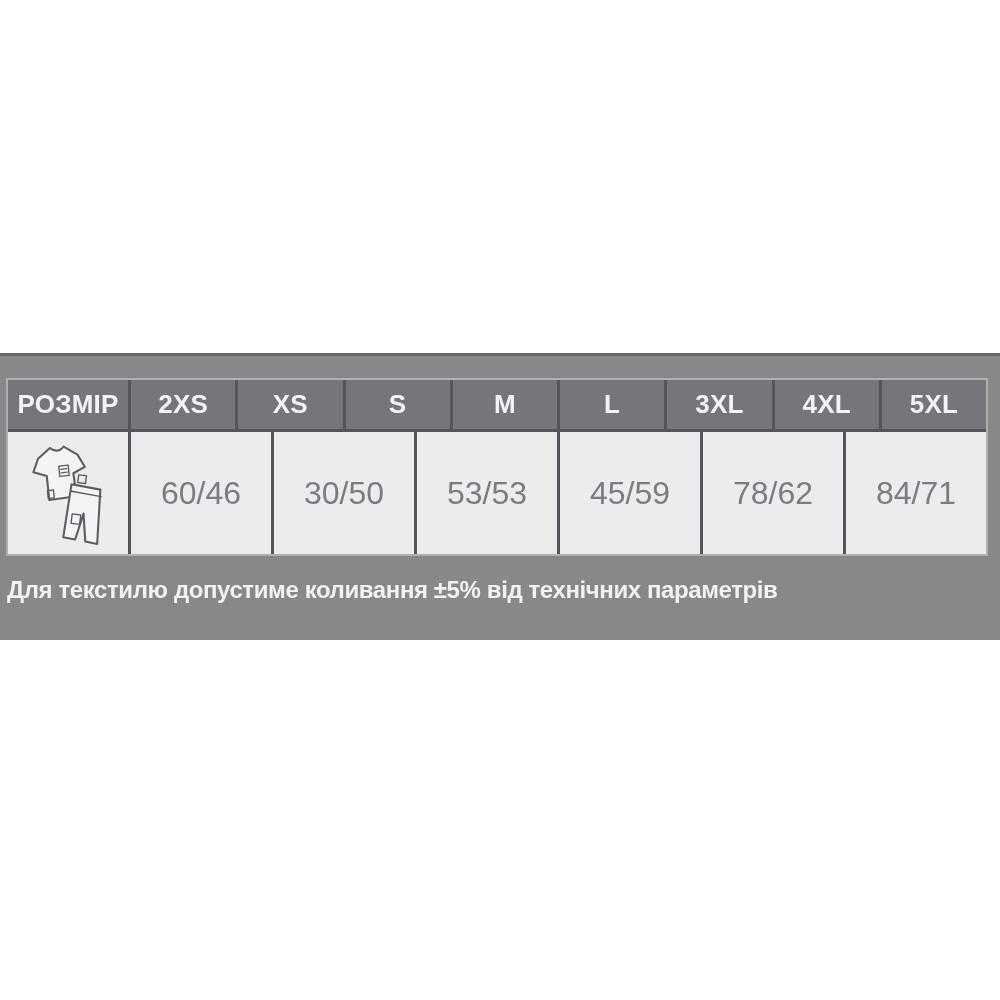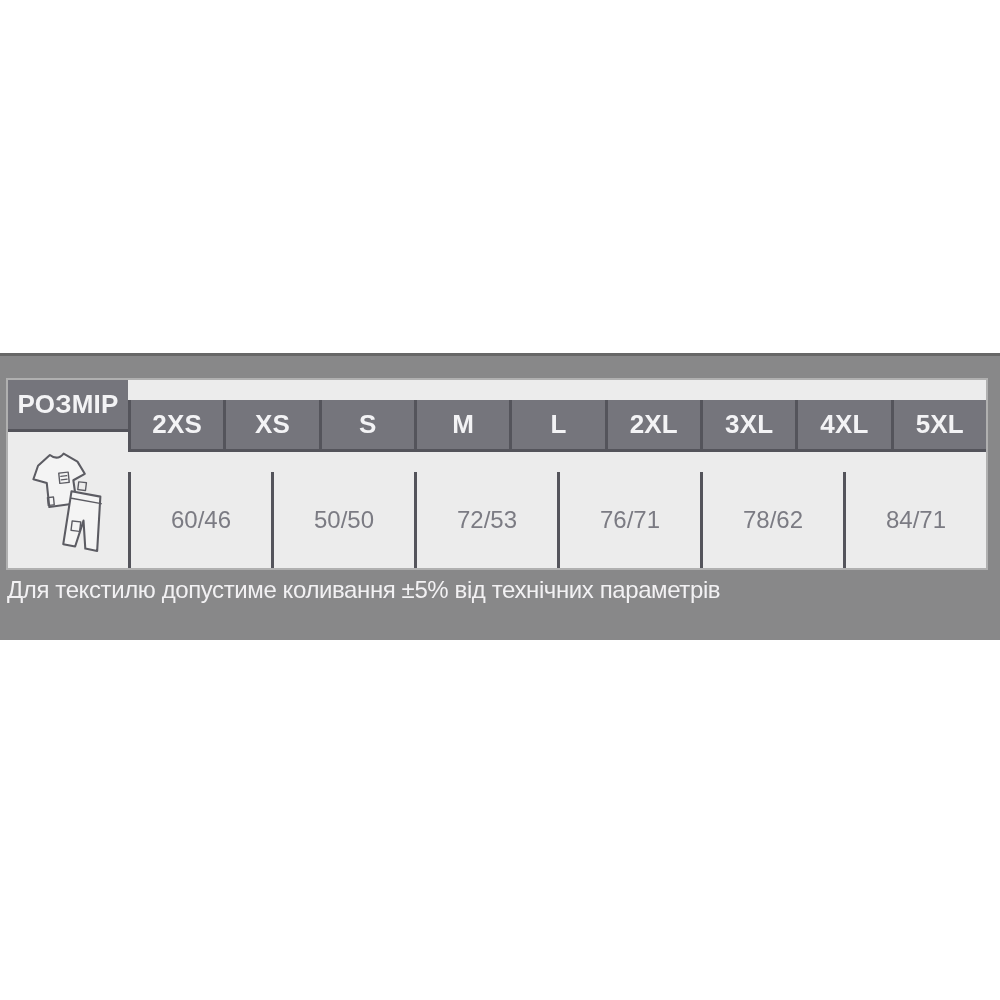--- a/index.html
+++ b/index.html
@@ -37,67 +37,66 @@
   .trow { display: flex; }
   .cell {
     box-sizing: border-box;
     display: flex;
     align-items: center;
     justify-content: center;
     border-left: 3px solid #54545b;
     min-width: 0;
   }
   .trow .cell:first-child { border-left: none; width: 120px; flex: none; }
-  .trow .cell:not(:first-child) { flex: 1; margin-top: 20px; }
+  .trow .cell:not(:first-child) { flex: 1; }
 
   .hrow .cell {
     height: 52px;
     background: #75757c;
     border-bottom: 3px solid #54545b;
     color: #f3f3f5;
     font-size: 26px;
     font-weight: bold;
     letter-spacing: 0.2px;
   }
   .drow .cell {
-    height: 96px;
+    height: 122px;
     background: #ececec;
     color: #7b7b83;
-    font-size: 24px;
+    font-size: 32px;
   }
   .icon-cell { padding-top: 2px; }
 
   
   .note {
     position: absolute;
     left: 7px;
     top: 220px;
     width: 985px;
     color: #f2f1f3;
     font-size: 24px;
-    font-weight: normal;
+    font-weight: bold;
     letter-spacing: -0.4px;
     white-space: nowrap;
   }
 </style>
 </head>
 <body>
 
 <div id="page">
   <div class="panel">
 
     <div class="tbl">
       <div class="trow hrow">
         <div class="cell">РОЗМІР</div>
         <div class="cell">2XS</div>
         <div class="cell">XS</div>
         <div class="cell">S</div>
         <div class="cell">M</div>
         <div class="cell">L</div>
-        <div class="cell">2XL</div>
         <div class="cell">3XL</div>
         <div class="cell">4XL</div>
         <div class="cell">5XL</div>
       </div>
 
       <div class="trow drow">
         <div class="cell icon-cell">
           <svg width="104" height="112" viewBox="0 0 120 130" fill="#f4f4f4" stroke="#5c5c63" stroke-width="2.4" stroke-linejoin="round" stroke-linecap="round">
 
             <g transform="rotate(-6 46 40)">
@@ -109,23 +108,23 @@
 
             <g transform="rotate(7 80 88)">
               <rect x="67" y="44" width="9" height="9" fill="none" stroke-width="1.6"></rect>
               <path d="M60 56 L94 58 L98 121 L84 120 L78 88 L72 119 L58 118 Z"></path>
               <path d="M61 64 L96 66" fill="none" stroke-width="1.6"></path>
               <rect x="65" y="90" width="10" height="11" fill="none" stroke-width="1.6"></rect>
             </g>
           </svg>
         </div>
         <div class="cell">60/46</div>
-        <div class="cell">50/50</div>
-        <div class="cell">72/53</div>
-        <div class="cell">76/71</div>
+        <div class="cell">30/50</div>
+        <div class="cell">53/53</div>
+        <div class="cell">45/59</div>
         <div class="cell">78/62</div>
         <div class="cell">84/71</div>
       </div>
     </div>
 
     <div class="note">Для текстилю допустиме коливання ±5% від технічних параметрів</div>
   </div>
 </div>
 
 </body></html>

